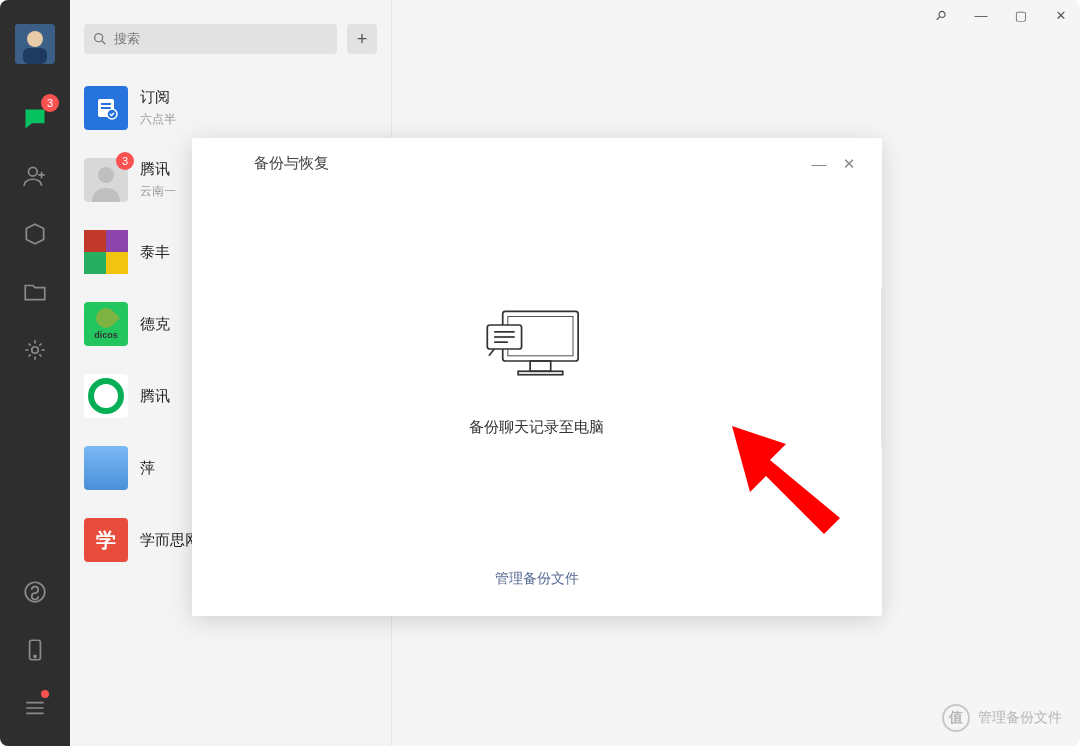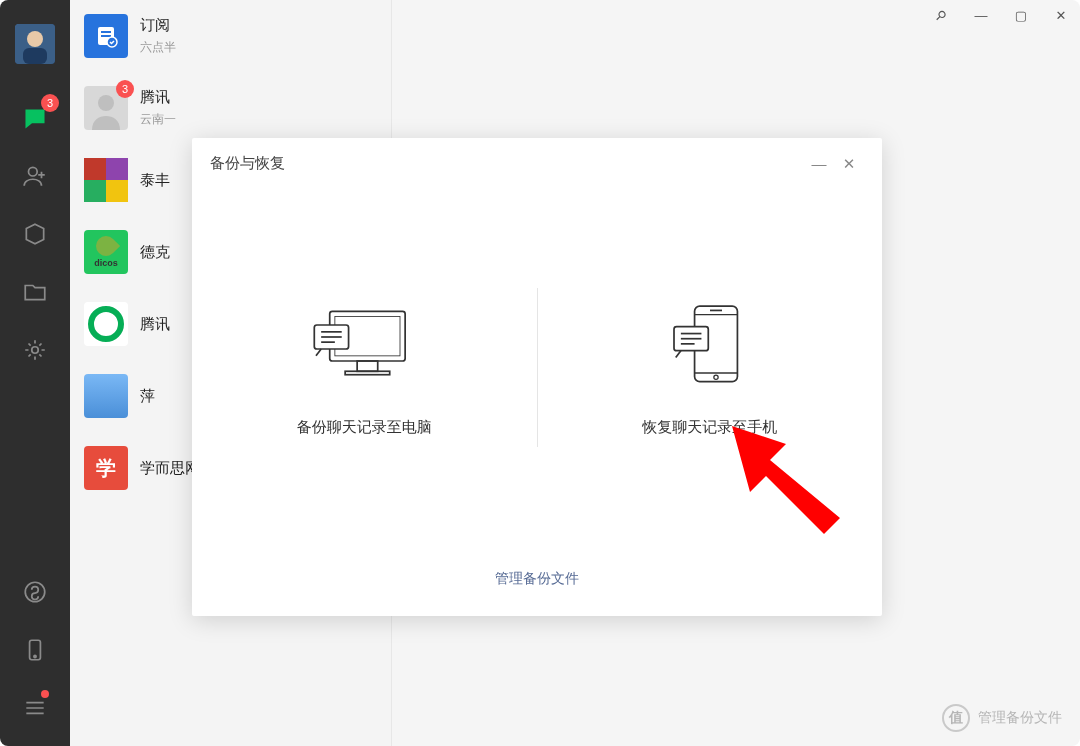--- a/index.html
+++ b/index.html
@@ -63,21 +63,21 @@
   .win-ctrl { position:absolute; top:8px; right:10px; display:flex; gap:22px; color:#555; font-size:13px; }
   .win-ctrl span { cursor:pointer; width:18px; text-align:center; }
 
   
   .modal {
     position:absolute; left:192px; top:138px; width:690px; height:478px; background:#fff;
     box-shadow:0 4px 24px rgba(0,0,0,.15); border-radius:2px;
     display:flex; flex-direction:column;
   }
   .modal-header { display:flex; align-items:center; padding: 16px 18px; }
-  .modal-title { font-size:15px; color:#444; }
+  .modal-title { font-size:15px; color:#444;margin-left:44px; }
   .modal-header .spacer { flex:1; }
   .modal-header .mctrl { color:#888; font-size:15px; width:30px; text-align:center; cursor:pointer; }
   .modal-body { flex:1; display:flex; align-items:center; }
   .option { flex:1; display:flex; flex-direction:column; align-items:center; justify-content:center; gap:28px; cursor:pointer; padding:10px 0; }
   .option.first { border-right:1px solid #e5e5e5; }
   .option .icon { width:120px; height:92px; display:flex; align-items:center; justify-content:center; }
   .option .label { font-size:15px; color:#333; }
   .modal-footer { text-align:center; padding: 24px 0 28px 0; }
   .manage-link { color:#576b95; font-size:14px; cursor:pointer; }
 
@@ -156,20 +156,32 @@
       <svg viewBox="0 0 24 24">
           <line x1="4" y1="7" x2="20" y2="7"></line>
           <line x1="4" y1="12" x2="20" y2="12"></line>
           <line x1="4" y1="17" x2="20" y2="17"></line>
         </svg>
       <span class="dot"></span>
     </div>
   </div>
 
   <div class="list-panel">
+    <div class="search-row">
+      <div class="search-box">
+        <svg viewBox="0 0 24 24">
+            <circle cx="10" cy="10" r="6"></circle>
+            <line x1="15" y1="15" x2="20" y2="20"></line>
+          </svg>
+        <span>搜索</span>
+      </div>
+      <div class="add-btn">
+          <span>+</span>
+        </div>
+    </div>
     <div class="chat-list">
       <div class="chat-item">
         <div class="chat-avatar av-blue">
             <svg width="26" height="26" viewBox="0 0 26 26">
               <rect x="5" y="4" width="16" height="18" rx="2" fill="#fff"></rect>
               <line x1="8" y1="9" x2="18" y2="9" stroke="#2773dd" stroke-width="2"></line>
               <line x1="8" y1="13" x2="18" y2="13" stroke="#2773dd" stroke-width="2"></line>
               <circle cx="19" cy="19" r="5" fill="#2773dd" stroke="#fff" stroke-width="1.5"></circle>
               <path d="M17 19l1.5 1.5L21 18" stroke="#fff" stroke-width="1.5" fill="none"></path>
             </svg>
@@ -263,37 +275,20 @@
               <rect x="48" y="82" width="52" height="4" fill="none" stroke="#333" stroke-width="2"></rect>
               <rect x="12" y="28" width="40" height="28" rx="3" fill="#fff" stroke="#333" stroke-width="2"></rect>
               <line x1="20" y1="36" x2="44" y2="36" stroke="#333" stroke-width="2"></line>
               <line x1="20" y1="42" x2="44" y2="42" stroke="#333" stroke-width="2"></line>
               <line x1="20" y1="48" x2="36" y2="48" stroke="#333" stroke-width="2"></line>
               <path d="M20 56l-6 8" stroke="#333" stroke-width="2"></path>
             </svg>
         </div>
         <div class="label">备份聊天记录至电脑</div>
       </div>
-      <div class="option">
-        <div class="icon">
-          <svg viewBox="0 0 140 100">
-              <rect x="52" y="6" width="50" height="88" rx="6" fill="none" stroke="#333" stroke-width="2"></rect>
-              <line x1="52" y1="16" x2="102" y2="16" stroke="#333" stroke-width="1.5"></line>
-              <line x1="52" y1="84" x2="102" y2="84" stroke="#333" stroke-width="1.5"></line>
-              <line x1="70" y1="11" x2="84" y2="11" stroke="#333" stroke-width="2"></line>
-              <circle cx="77" cy="89" r="2.5" fill="none" stroke="#333" stroke-width="1.5"></circle>
-              <rect x="28" y="30" width="40" height="28" rx="3" fill="#fff" stroke="#333" stroke-width="2"></rect>
-              <line x1="36" y1="38" x2="60" y2="38" stroke="#333" stroke-width="2"></line>
-              <line x1="36" y1="44" x2="60" y2="44" stroke="#333" stroke-width="2"></line>
-              <line x1="36" y1="50" x2="52" y2="50" stroke="#333" stroke-width="2"></line>
-              <path d="M36 58l-6 8" stroke="#333" stroke-width="2"></path>
-            </svg>
-        </div>
-        <div class="label">恢复聊天记录至手机</div>
-      </div>
     </div>
     <div class="modal-footer">
       <span class="manage-link">管理备份文件</span>
     </div>
   </div>
 
   <div class="arrow">
     <svg viewBox="0 0 170 120">
       <polygon points="8,8 62,26 46,42 116,100 100,116 42,58 26,74" fill="#ff0000"></polygon>
     </svg>

